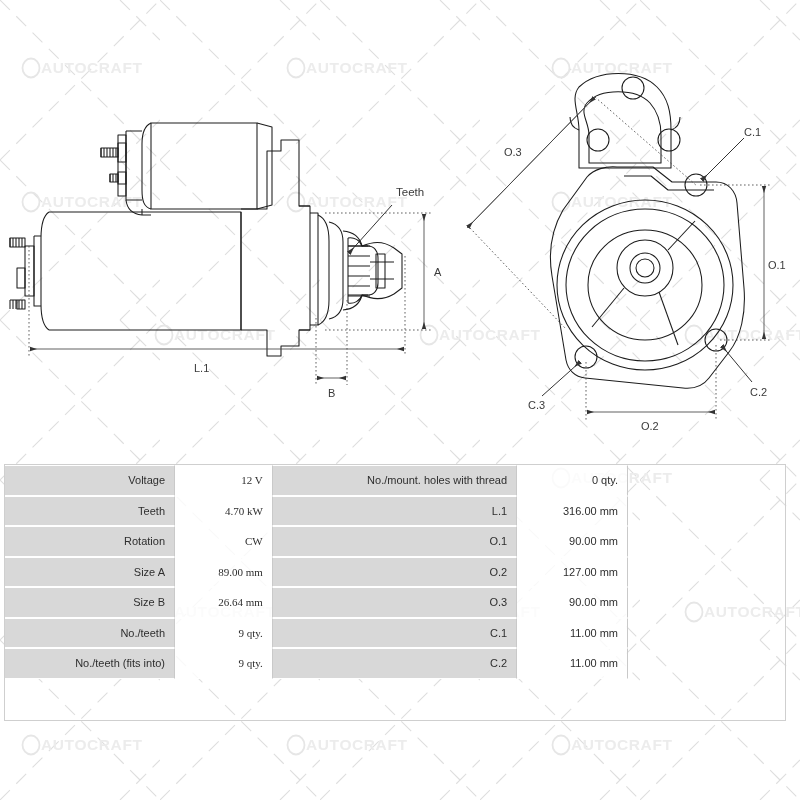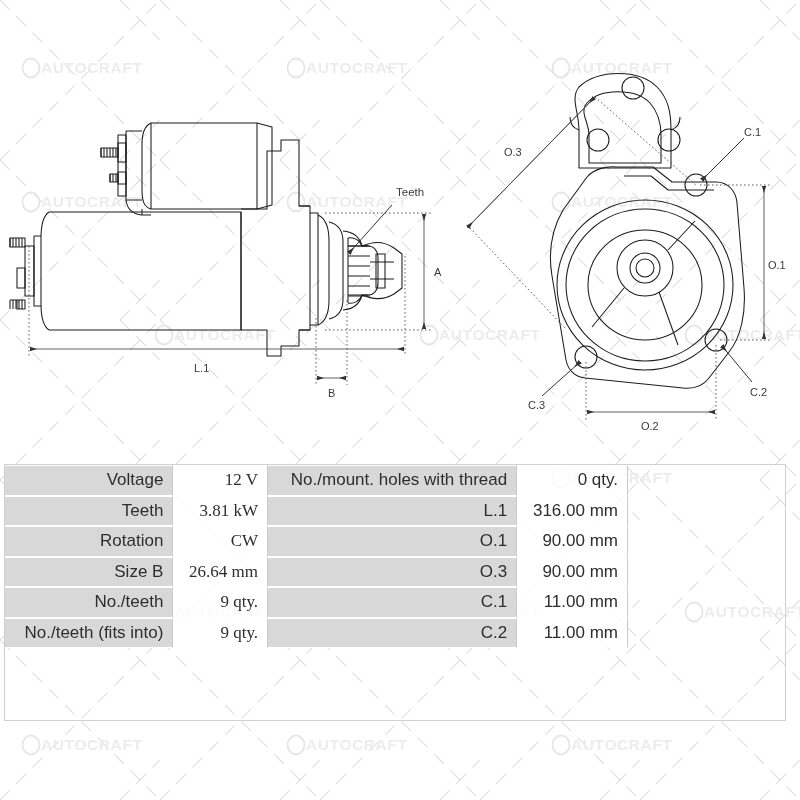--- a/index.html
+++ b/index.html
@@ -38,21 +38,21 @@
   .lbl-teeth { font-size: 11.5px; }
   
   #spec-table {
     position: absolute;
     left: 4px;
     top: 465px;
     width: 624px;
     border-collapse: separate;
     border-spacing: 0;
     z-index: 3;
-    font-size: 17px;
+    font-size: 11px;
     color: #2b2b2b;
   }
   #spec-table tr { height: 28.5px; }
   #spec-table td {
     padding: 0 9px 0 9px;
     text-align: right;
     white-space: nowrap;
     vertical-align: middle;
     height: 28.5px;
     line-height: 28.5px;
@@ -330,31 +330,37 @@
   <table id="spec-table">
     <tbody>
         <tr>
           <td class="k k-left">Voltage</td>
           <td class="v v-left">12 V</td>
           <td class="k k-right">No./mount. holes with thread</td>
           <td class="v v-right">0 qty.</td>
         </tr>
         <tr>
           <td class="k k-left">Teeth</td>
-          <td class="v v-left">3.81 kW</td>
+          <td class="v v-left">4.70 kW</td>
           <td class="k k-right">L.1</td>
           <td class="v v-right">316.00 mm</td>
         </tr>
         <tr>
           <td class="k k-left">Rotation</td>
           <td class="v v-left">CW</td>
           <td class="k k-right">O.1</td>
           <td class="v v-right">90.00 mm</td>
         </tr>
         <tr>
+          <td class="k k-left">Size A</td>
+          <td class="v v-left">89.00 mm</td>
+          <td class="k k-right">O.2</td>
+          <td class="v v-right">127.00 mm</td>
+        </tr>
+        <tr>
           <td class="k k-left">Size B</td>
           <td class="v v-left">26.64 mm</td>
           <td class="k k-right">O.3</td>
           <td class="v v-right">90.00 mm</td>
         </tr>
         <tr>
           <td class="k k-left">No./teeth</td>
           <td class="v v-left">9 qty.</td>
           <td class="k k-right">C.1</td>
           <td class="v v-right">11.00 mm</td>

